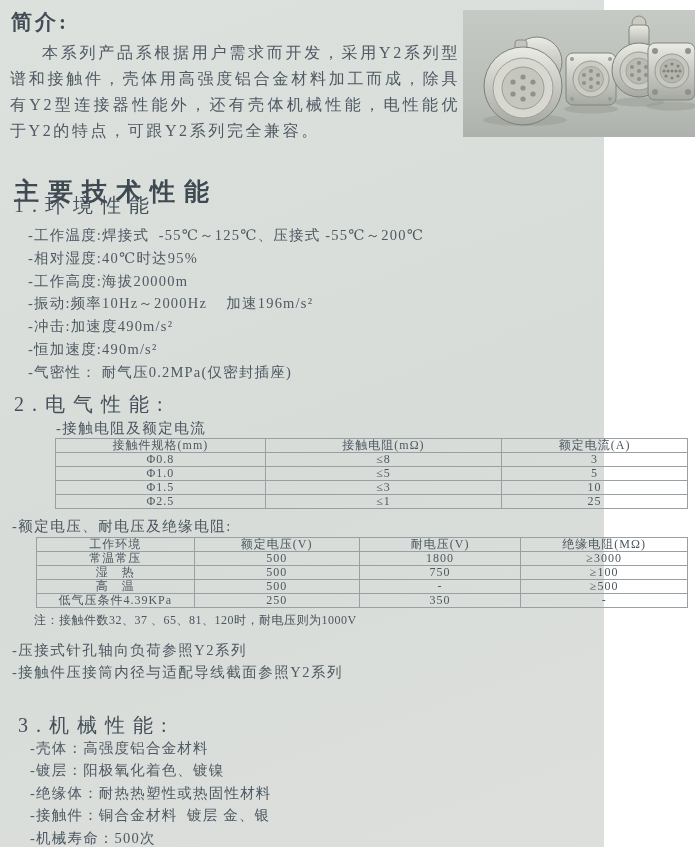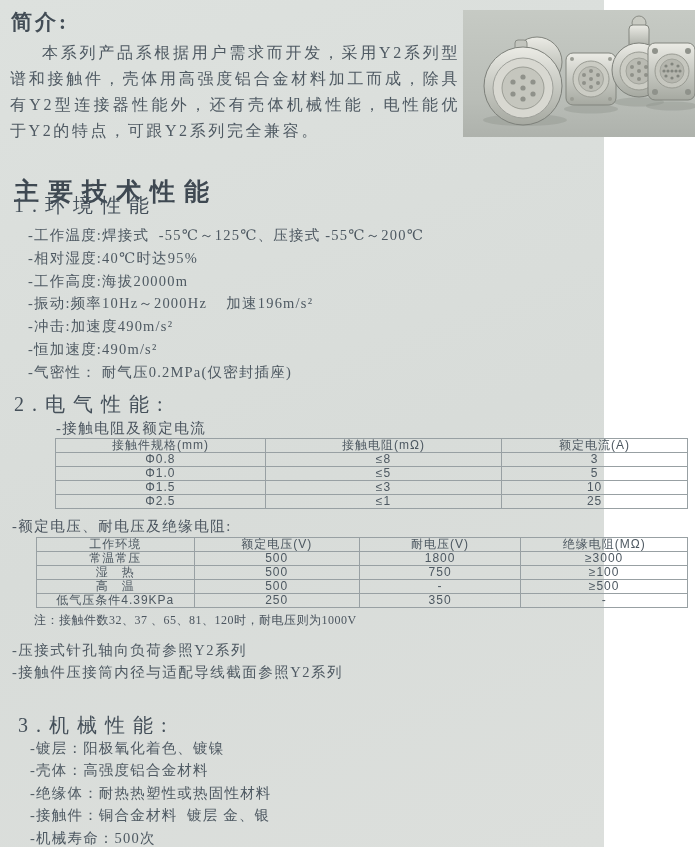--- a/index.html
+++ b/index.html
@@ -41,21 +41,21 @@
     white-space:pre-wrap;
   }
   .tbl-label{
     position:absolute;font-size:14.5px;letter-spacing:1.5px;color:#4b555f;
     white-space:pre-wrap;
   }
   .t1-label{left:12px;top:419px;margin-left:44px;}
   .t2-label{left:12px;top:517px;}
   table{
     position:absolute;border-collapse:collapse;table-layout:fixed;
-    font-family:Liberation Sans, sans-serif;
+    font-family:Liberation Serif, serif;
   }
   .t1{left:55px;top:438px;width:633px;}
   .t2{left:36px;top:537px;width:652px;}
   th,td{
     border:1px solid #98a0a3;height:13px;padding:0 2px;
     font-size:12px;font-weight:normal;text-align:center;
     color:#4d5861;letter-spacing:1px;line-height:13px;
     overflow:hidden;white-space:nowrap;
   }
   .note{
@@ -267,20 +267,20 @@
 
   <div class="note">注：接触件数32、37 、65、81、120时，耐电压则为1000V</div>
 
   <div class="refs">
       <div class="refline">-压接式针孔轴向负荷参照Y2系列</div>
       <div class="refline">-接触件压接筒内径与适配导线截面参照Y2系列</div>
     </div>
 
   <div class="sec-heading sec3-heading">3.机械性能:</div>
   <div class="mech-list">
+      <div class="line">-壳体：高强度铝合金材料</div>
       <div class="line">-镀层：阳极氧化着色、镀镍</div>
-      <div class="line">-壳体：高强度铝合金材料</div>
       <div class="line">-绝缘体：耐热热塑性或热固性材料</div>
       <div class="line">-接触件：铜合金材料  镀层 金、银</div>
       <div class="line">-机械寿命：500次</div>
     </div>
 
 </div>
 
 </body></html>

